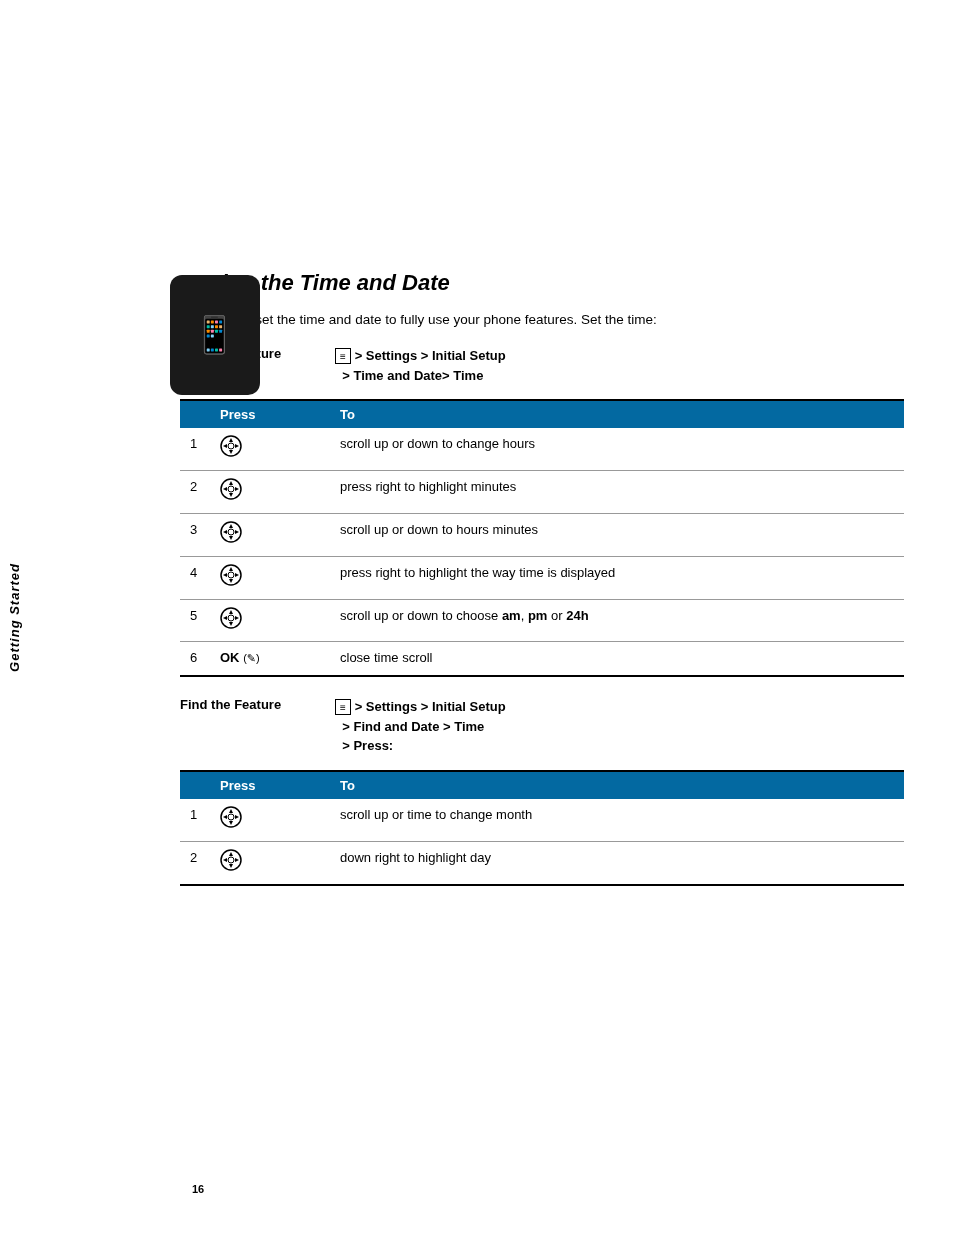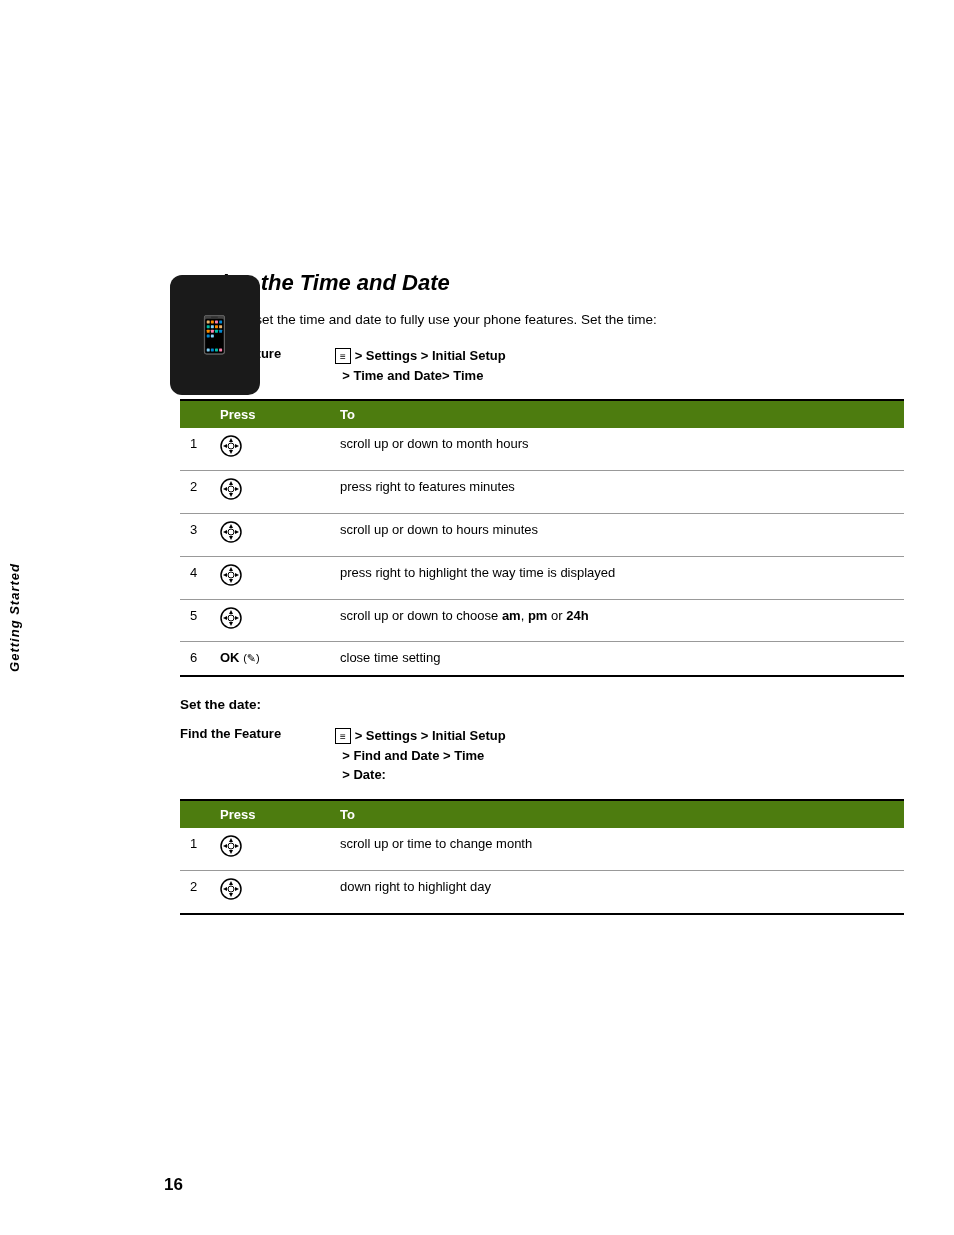--- a/index.html
+++ b/index.html
@@ -105,21 +105,21 @@
     }
 
     
     table {
       width: 100%;
       border-collapse: collapse;
       margin-bottom: 20px;
     }
 
     table thead tr {
-      background: #4d7c0f;
+      background: #0369a1;
       color: #fff;
     }
 
     table thead th {
       padding: 6px 10px;
       text-align: left;
       font-size: 13px;
       font-weight: bold;
     }
 
@@ -150,22 +150,22 @@
     .set-date-header {
       font-size: 13.5px;
       font-weight: bold;
       margin-bottom: 14px;
       margin-top: 10px;
     }
 
     .page-number {
       position: absolute;
       bottom: 40px;
-      left: 164px;
-      font-size: 17px;
+      left: 192px;
+      font-size: 11px;
       font-weight: bold;
     }
 
     
     table {
       border-top: 2px solid #000;
     }
 
     .ok-btn {
       font-weight: bold;
@@ -213,35 +213,35 @@
           <td class="press-col">
             <svg width="22" height="22" viewBox="0 0 22 22">
               <circle cx="11" cy="11" r="10" fill="none" stroke="#000" stroke-width="1.5"></circle>
               <circle cx="11" cy="11" r="3" fill="none" stroke="#000" stroke-width="1"></circle>
               <polygon points="11,3 9,7 13,7" fill="#000"></polygon>
               <polygon points="11,19 9,15 13,15" fill="#000"></polygon>
               <polygon points="3,11 7,9 7,13" fill="#000"></polygon>
               <polygon points="19,11 15,9 15,13" fill="#000"></polygon>
             </svg>
           </td>
-          <td>scroll up or down to month hours</td>
+          <td>scroll up or down to change hours</td>
         </tr>
         <tr>
           <td>2</td>
           <td class="press-col">
             <svg width="22" height="22" viewBox="0 0 22 22">
               <circle cx="11" cy="11" r="10" fill="none" stroke="#000" stroke-width="1.5"></circle>
               <circle cx="11" cy="11" r="3" fill="none" stroke="#000" stroke-width="1"></circle>
               <polygon points="11,3 9,7 13,7" fill="#000"></polygon>
               <polygon points="11,19 9,15 13,15" fill="#000"></polygon>
               <polygon points="3,11 7,9 7,13" fill="#000"></polygon>
               <polygon points="19,11 15,9 15,13" fill="#000"></polygon>
             </svg>
           </td>
-          <td>press right to features minutes</td>
+          <td>press right to highlight minutes</td>
         </tr>
         <tr>
           <td>3</td>
           <td class="press-col">
             <svg width="22" height="22" viewBox="0 0 22 22">
               <circle cx="11" cy="11" r="10" fill="none" stroke="#000" stroke-width="1.5"></circle>
               <circle cx="11" cy="11" r="3" fill="none" stroke="#000" stroke-width="1"></circle>
               <polygon points="11,3 9,7 13,7" fill="#000"></polygon>
               <polygon points="11,19 9,15 13,15" fill="#000"></polygon>
               <polygon points="3,11 7,9 7,13" fill="#000"></polygon>
@@ -277,32 +277,31 @@
             </svg>
           </td>
           <td>scroll up or down to choose <b>am</b>, <b>pm</b> or <b>24h</b></td>
         </tr>
         <tr>
           <td>6</td>
           <td class="press-col">
             <span class="ok-btn">OK</span>
             <span style="font-size:11px;"> (✎)</span>
           </td>
-          <td>close time setting</td>
+          <td>close time scroll</td>
         </tr>
       </tbody>
     </table>
 
-    <div class="set-date-header">Set the date:</div>
 
     <div class="find-feature-row">
       <span class="find-feature-label">Find the Feature</span>
       <span class="find-feature-value">
         <span style="display:inline-block;border:1px solid #000;width:16px;height:16px;font-size:10px;text-align:center;line-height:15px;font-style:normal;font-weight:bold;">≡</span>
-        <span> &gt; <b>Settings</b> &gt; <b>Initial Setup</b><br>&nbsp;&nbsp;&gt; <b>Find and Date</b> &gt; <b>Time</b><br>&nbsp;&nbsp;&gt; <b>Date:</b></span>
+        <span> &gt; <b>Settings</b> &gt; <b>Initial Setup</b><br>&nbsp;&nbsp;&gt; <b>Find and Date</b> &gt; <b>Time</b><br>&nbsp;&nbsp;&gt; <b>Press:</b></span>
       </span>
     </div>
 
     <table>
       <thead>
         <tr>
           <th></th>
           <th class="press-col">Press</th>
           <th>To</th>
         </tr>

